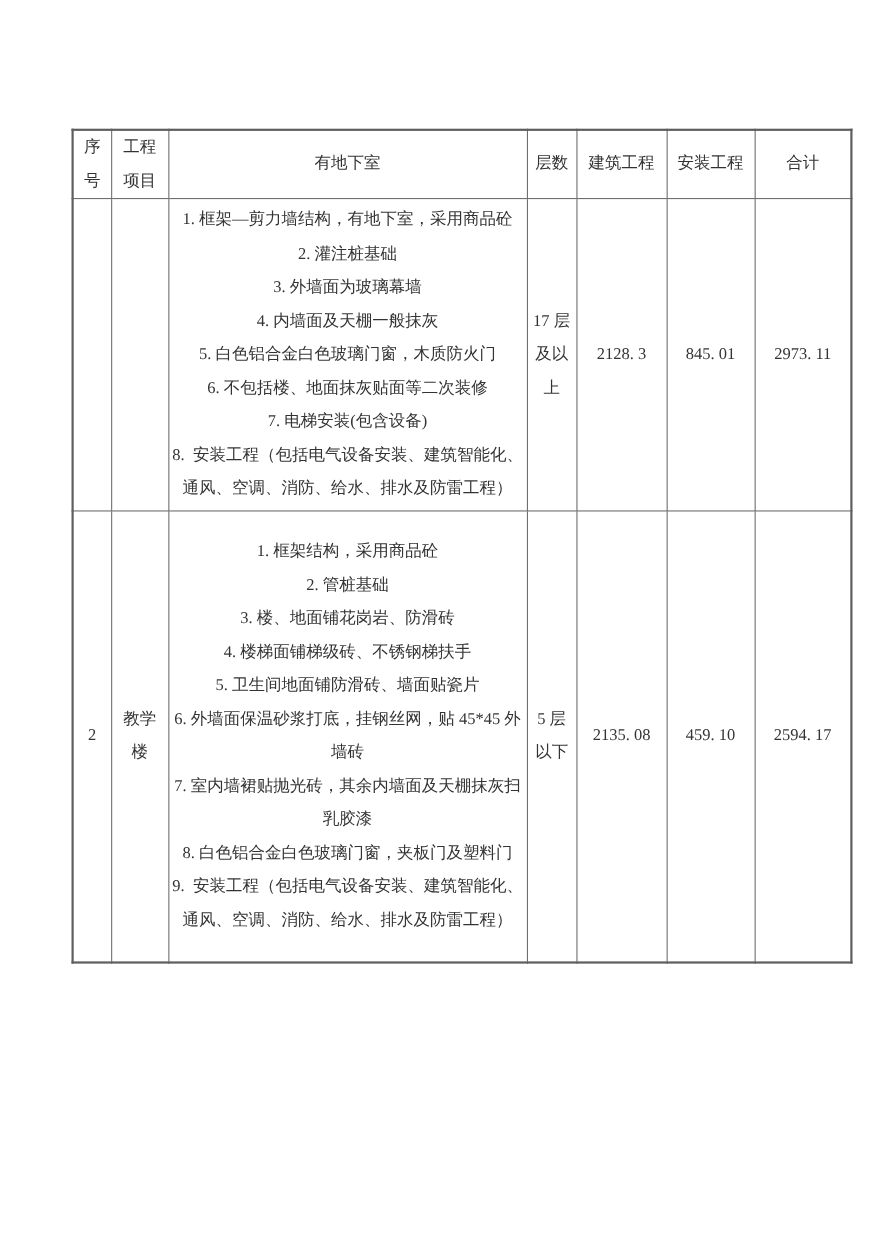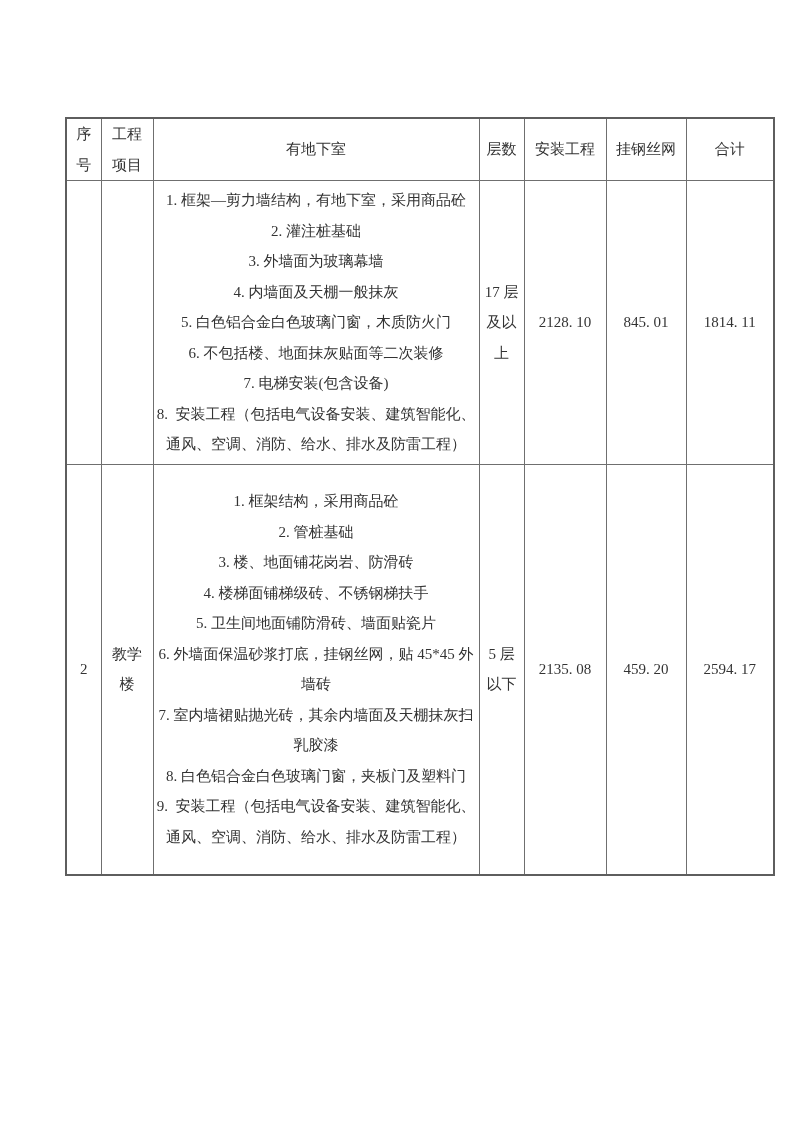--- a/index.html
+++ b/index.html
@@ -63,58 +63,58 @@
       <col style="width:88px">
     </colgroup>
     <thead>
       <tr class="header-row">
         <th class="header-cell">序
 号</th>
         <th class="header-cell">工程
 项目</th>
         <th class="header-cell">有地下室</th>
         <th class="header-cell">层数</th>
+        <th class="header-cell">建筑工程</th>
         <th class="header-cell">安装工程</th>
-        <th class="header-cell">挂钢丝网</th>
         <th class="header-cell">合计</th>
       </tr>
     </thead>
     <tbody>
       <tr class="body-row-1">
         <td></td>
         <td></td>
         <td class="overview-cell">1. 框架—剪力墙结构，有地下室，采用商品砼
 2. 灌注桩基础
 3. 外墙面为玻璃幕墙
 4. 内墙面及天棚一般抹灰
 5. 白色铝合金白色玻璃门窗，木质防火门
 6. 不包括楼、地面抹灰贴面等二次装修
 7. 电梯安装(包含设备)
 8.  安装工程（包括电气设备安装、建筑智能化、通风、空调、消防、给水、排水及防雷工程）</td>
         <td>17 层
 及以
 上</td>
-        <td>2128. 10</td>
+        <td>2128. 3</td>
         <td>845. 01</td>
-        <td>1814. 11</td>
+        <td>2973. 11</td>
       </tr>
       <tr class="body-row-2">
         <td>2</td>
         <td>教学
 楼</td>
         <td class="overview-cell">1. 框架结构，采用商品砼
 2. 管桩基础
 3. 楼、地面铺花岗岩、防滑砖
 4. 楼梯面铺梯级砖、不锈钢梯扶手
 5. 卫生间地面铺防滑砖、墙面贴瓷片
 6. 外墙面保温砂浆打底，挂钢丝网，贴 45*45 外墙砖
 7. 室内墙裙贴抛光砖，其余内墙面及天棚抹灰扫乳胶漆
 8. 白色铝合金白色玻璃门窗，夹板门及塑料门
 9.  安装工程（包括电气设备安装、建筑智能化、通风、空调、消防、给水、排水及防雷工程）</td>
         <td>5 层
 以下</td>
         <td>2135. 08</td>
-        <td>459. 20</td>
+        <td>459. 10</td>
         <td>2594. 17</td>
       </tr>
     </tbody>
   </table>
 </div>
 
 </body></html>

